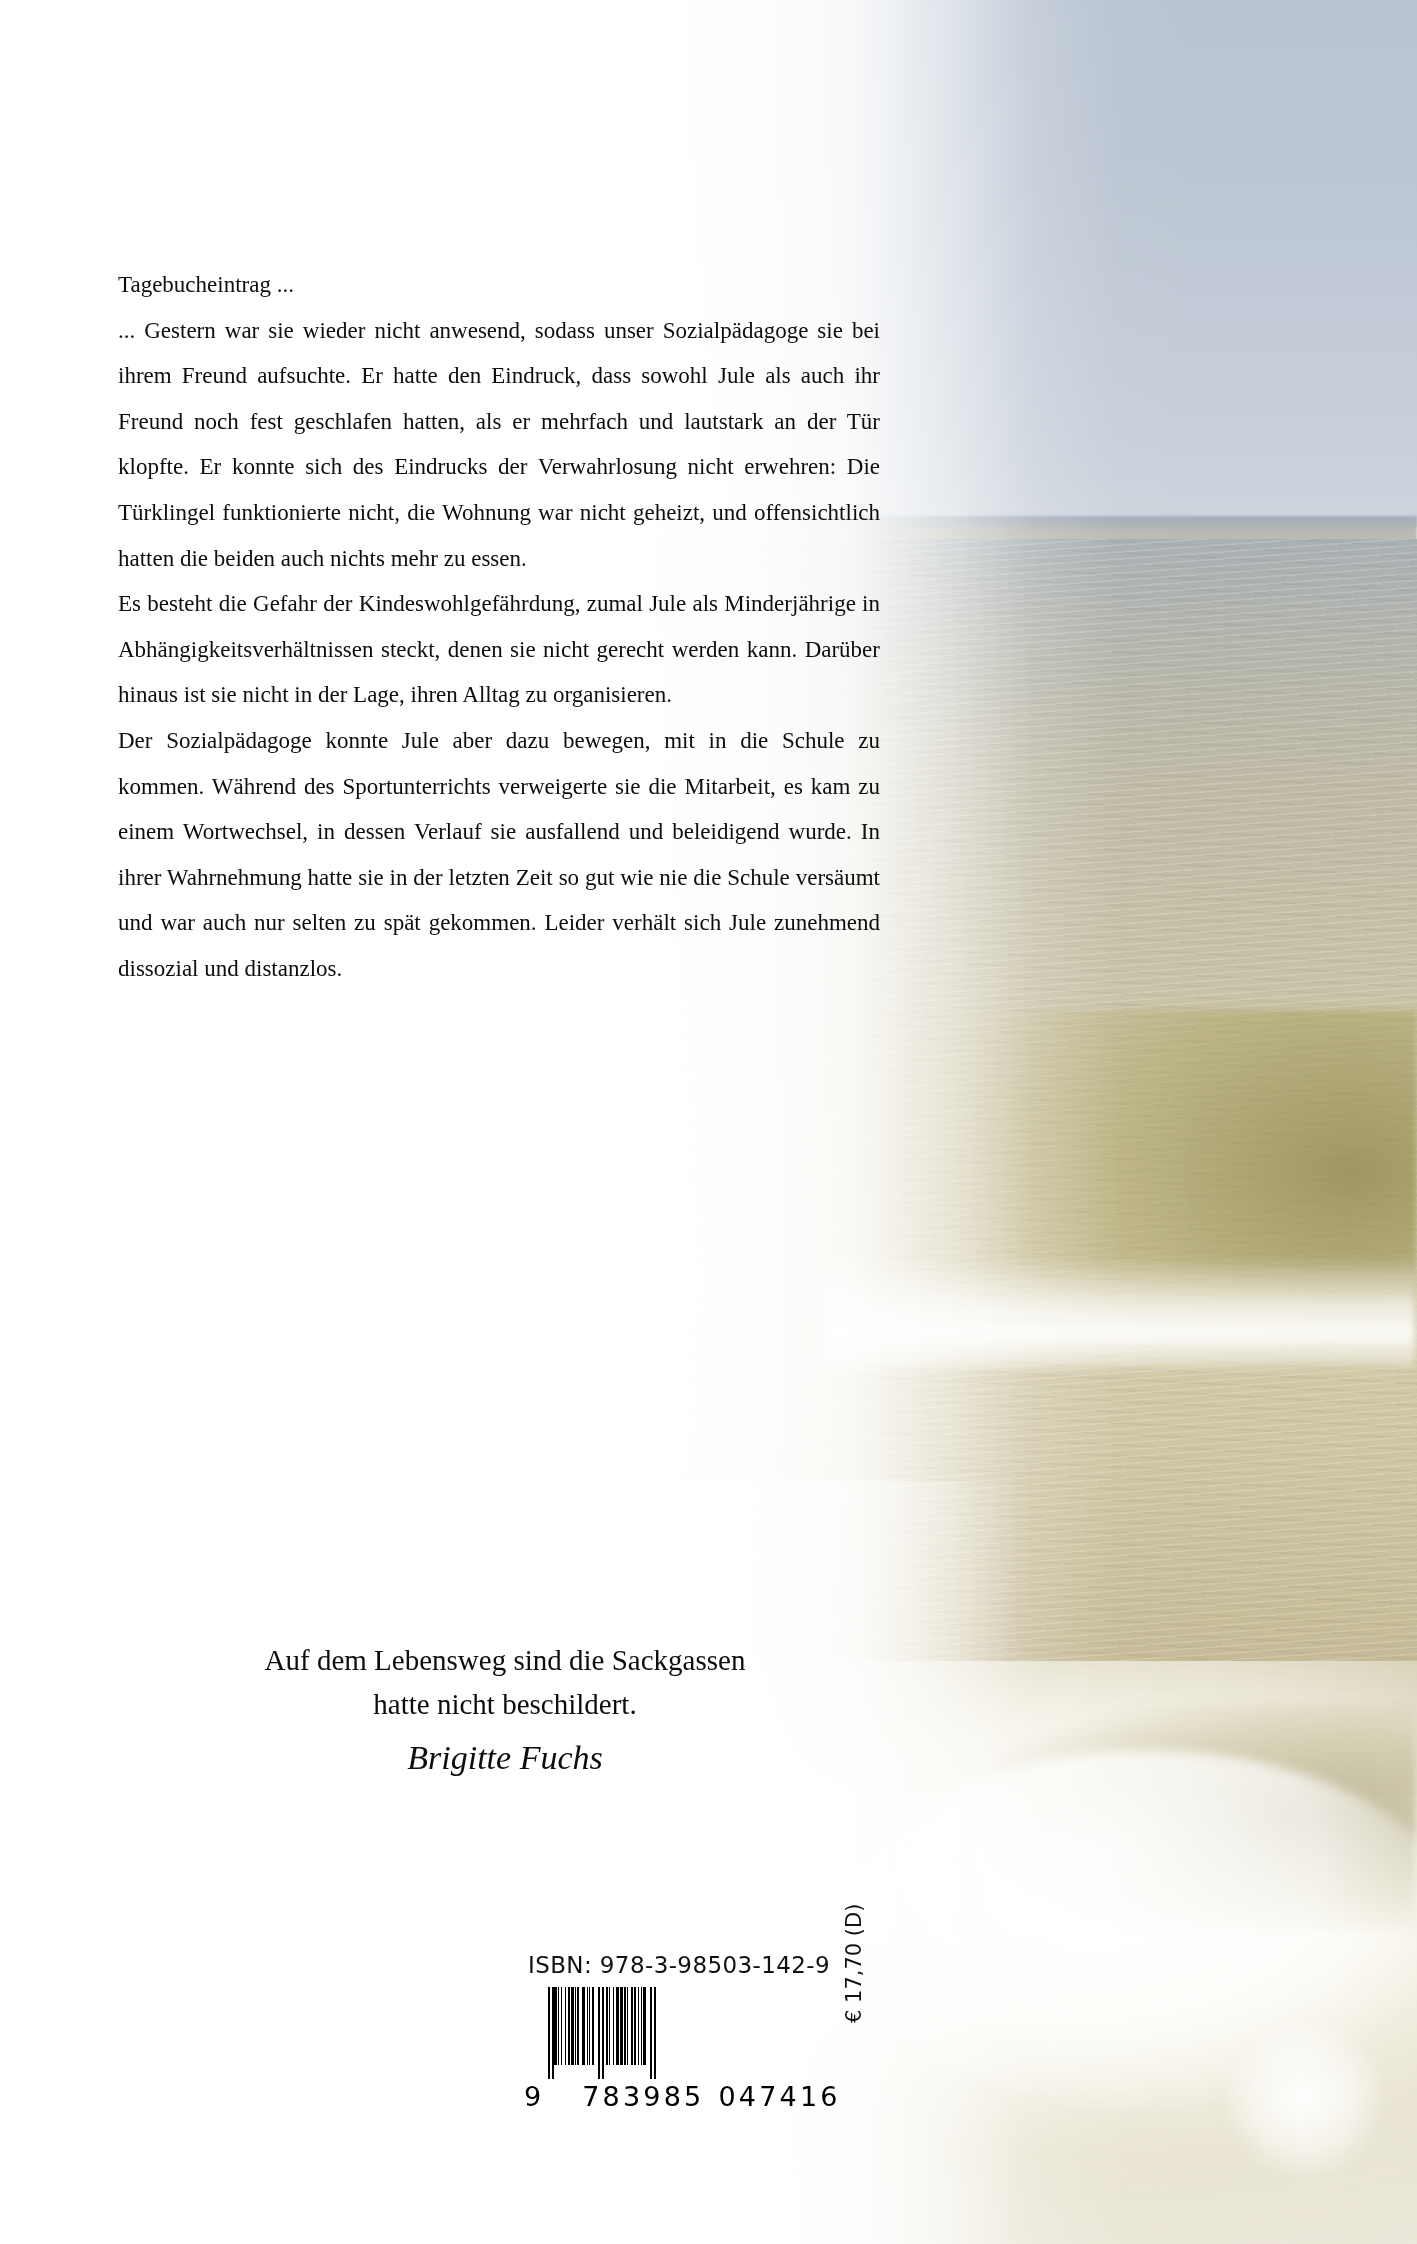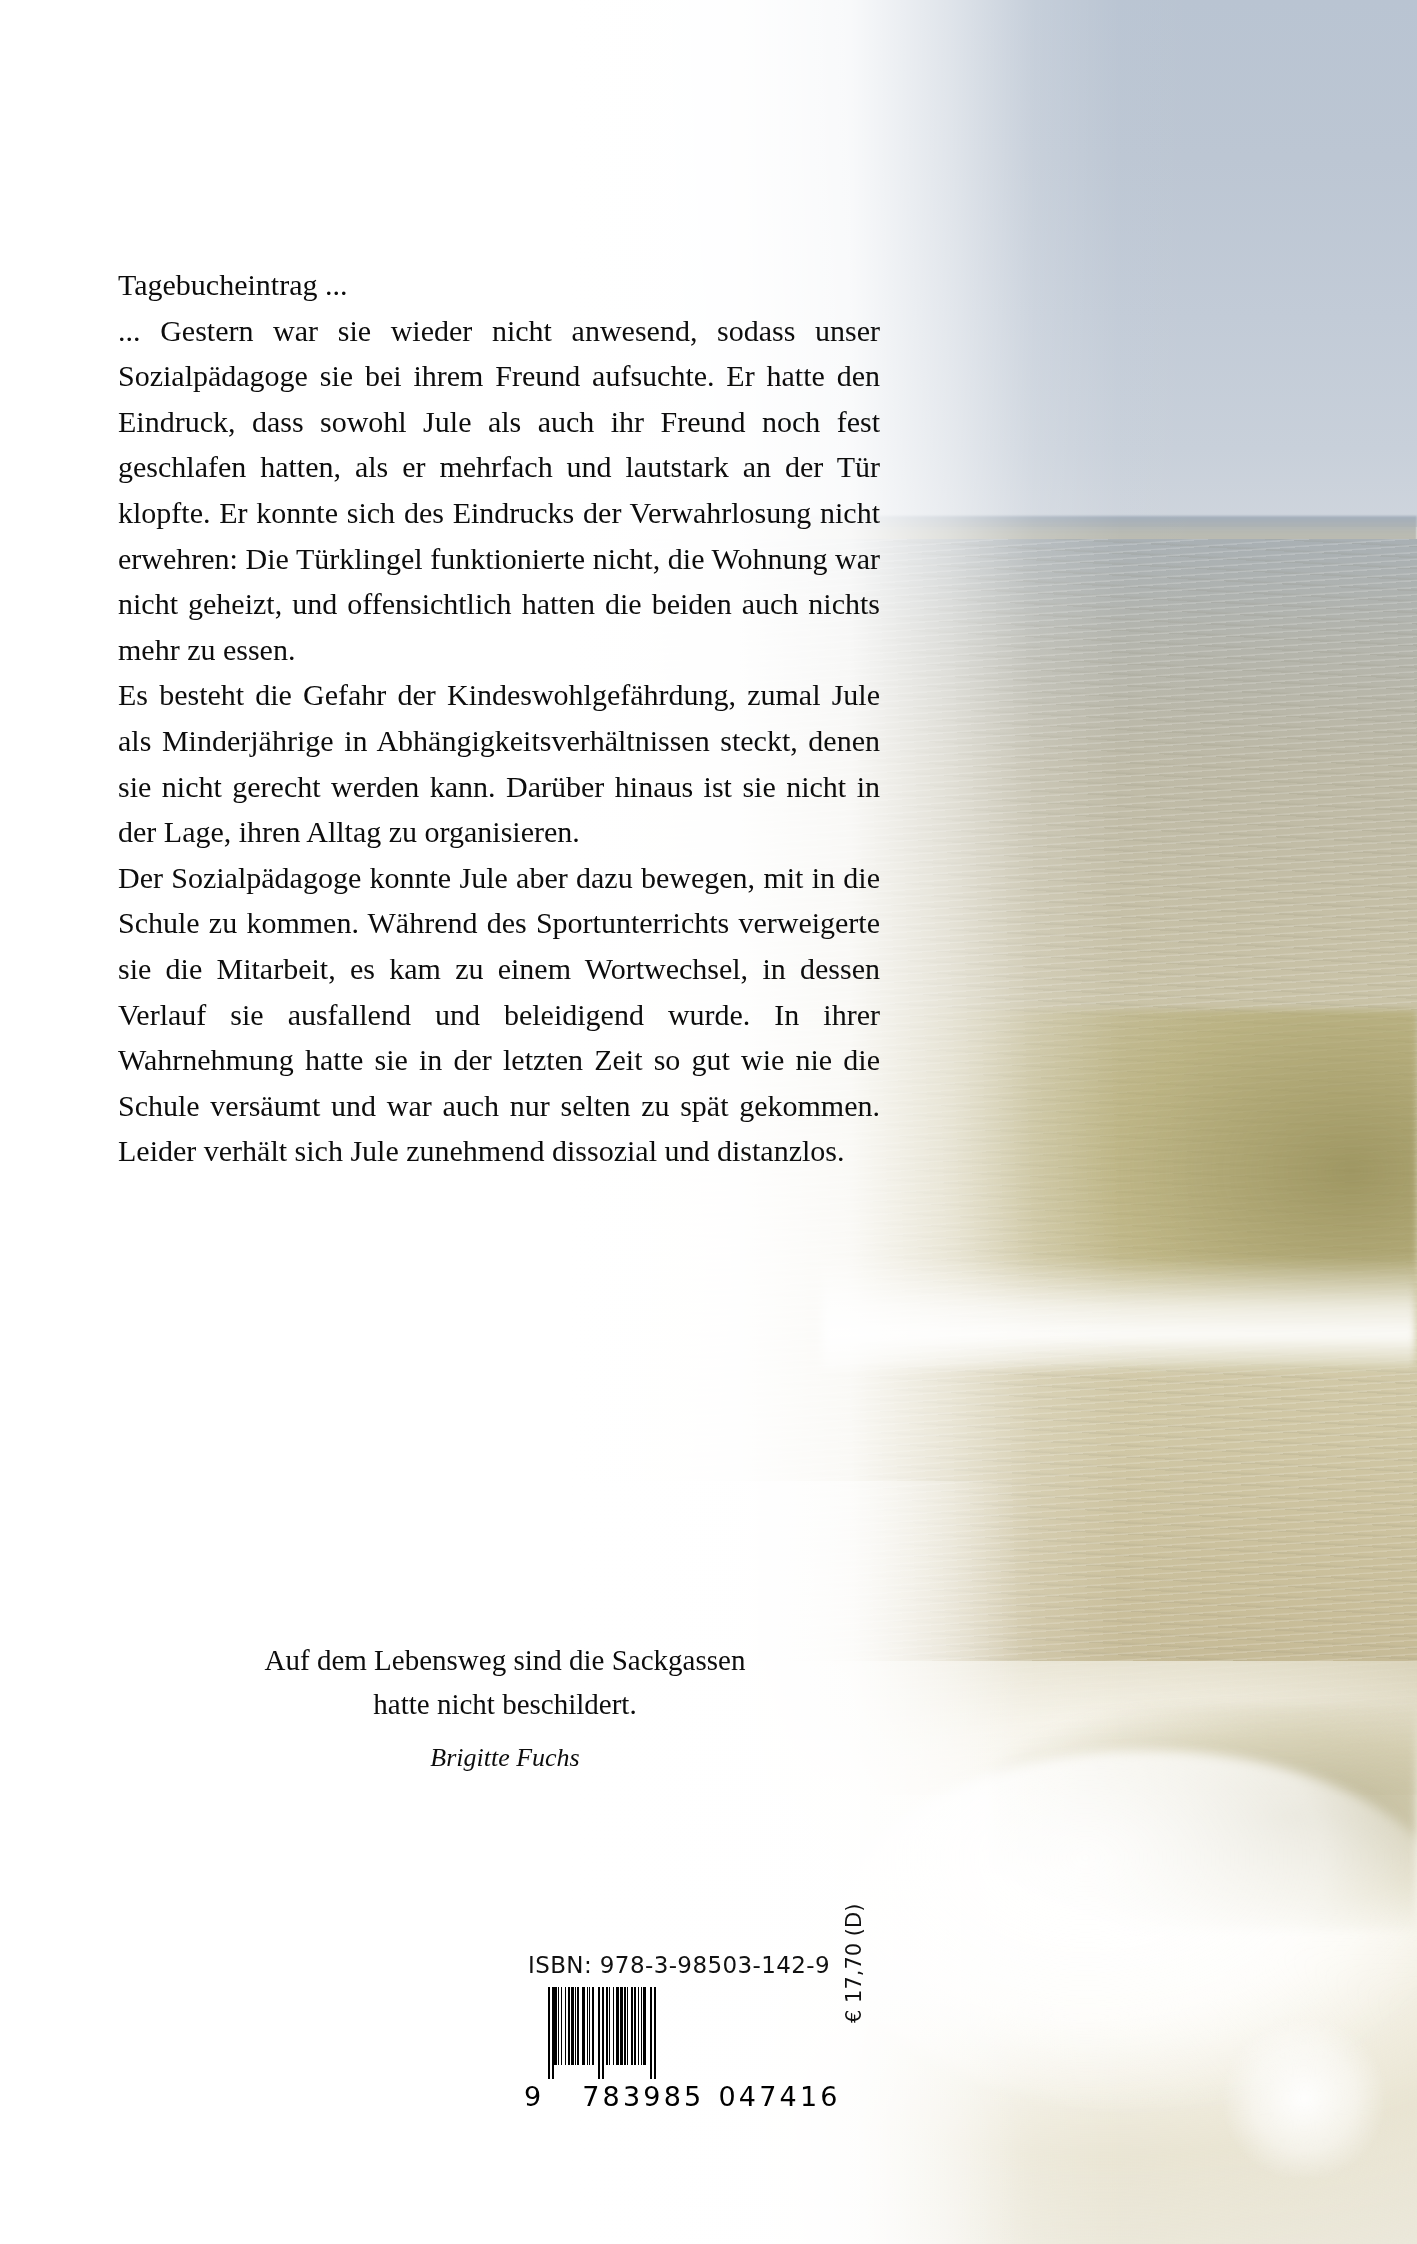--- a/index.html
+++ b/index.html
@@ -179,21 +179,21 @@
     position: absolute;
     inset: 0;
   }
 
   .body-text {
     position: absolute;
     left: 118px;
     top: 262px;
     width: 762px;
     color: #0d0d0d;
-    font-size: 30px;
+    font-size: 23px;
     line-height: 45.6px;
     text-align: justify;
     text-justify: inter-word;
   }
   .body-text p {
     margin: 0;
   }
   .body-text p.lead {
     text-align: left;
   }
@@ -206,21 +206,21 @@
     text-align: center;
     color: #0d0d0d;
   }
   .quote-line {
     font-size: 29px;
     line-height: 44px;
   }
   .quote-author {
     margin-top: 16px;
     font-style: italic;
-    font-size: 26px;
+    font-size: 34px;
     line-height: 32px;
   }
 
   
   .barcode-block {
     position: absolute;
     left: 524px;
     top: 1952px;
     width: 330px;
   }

